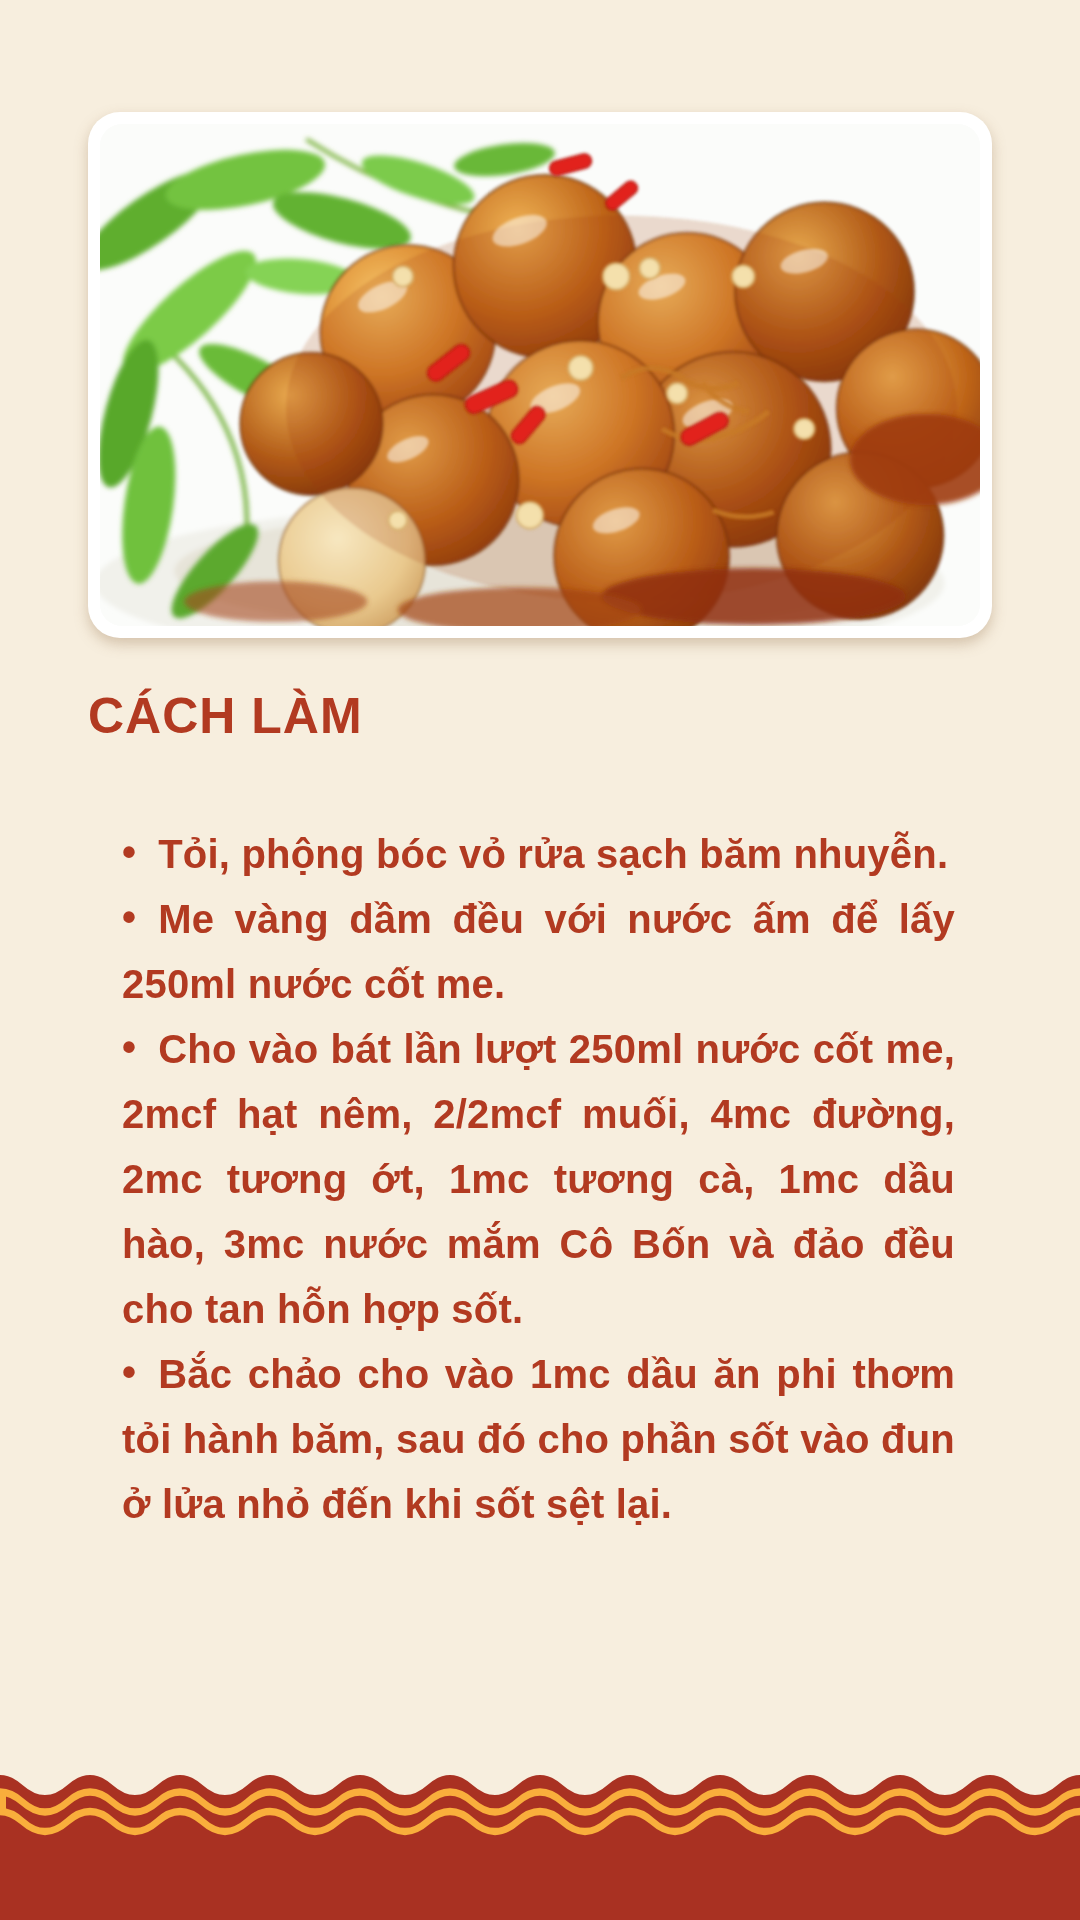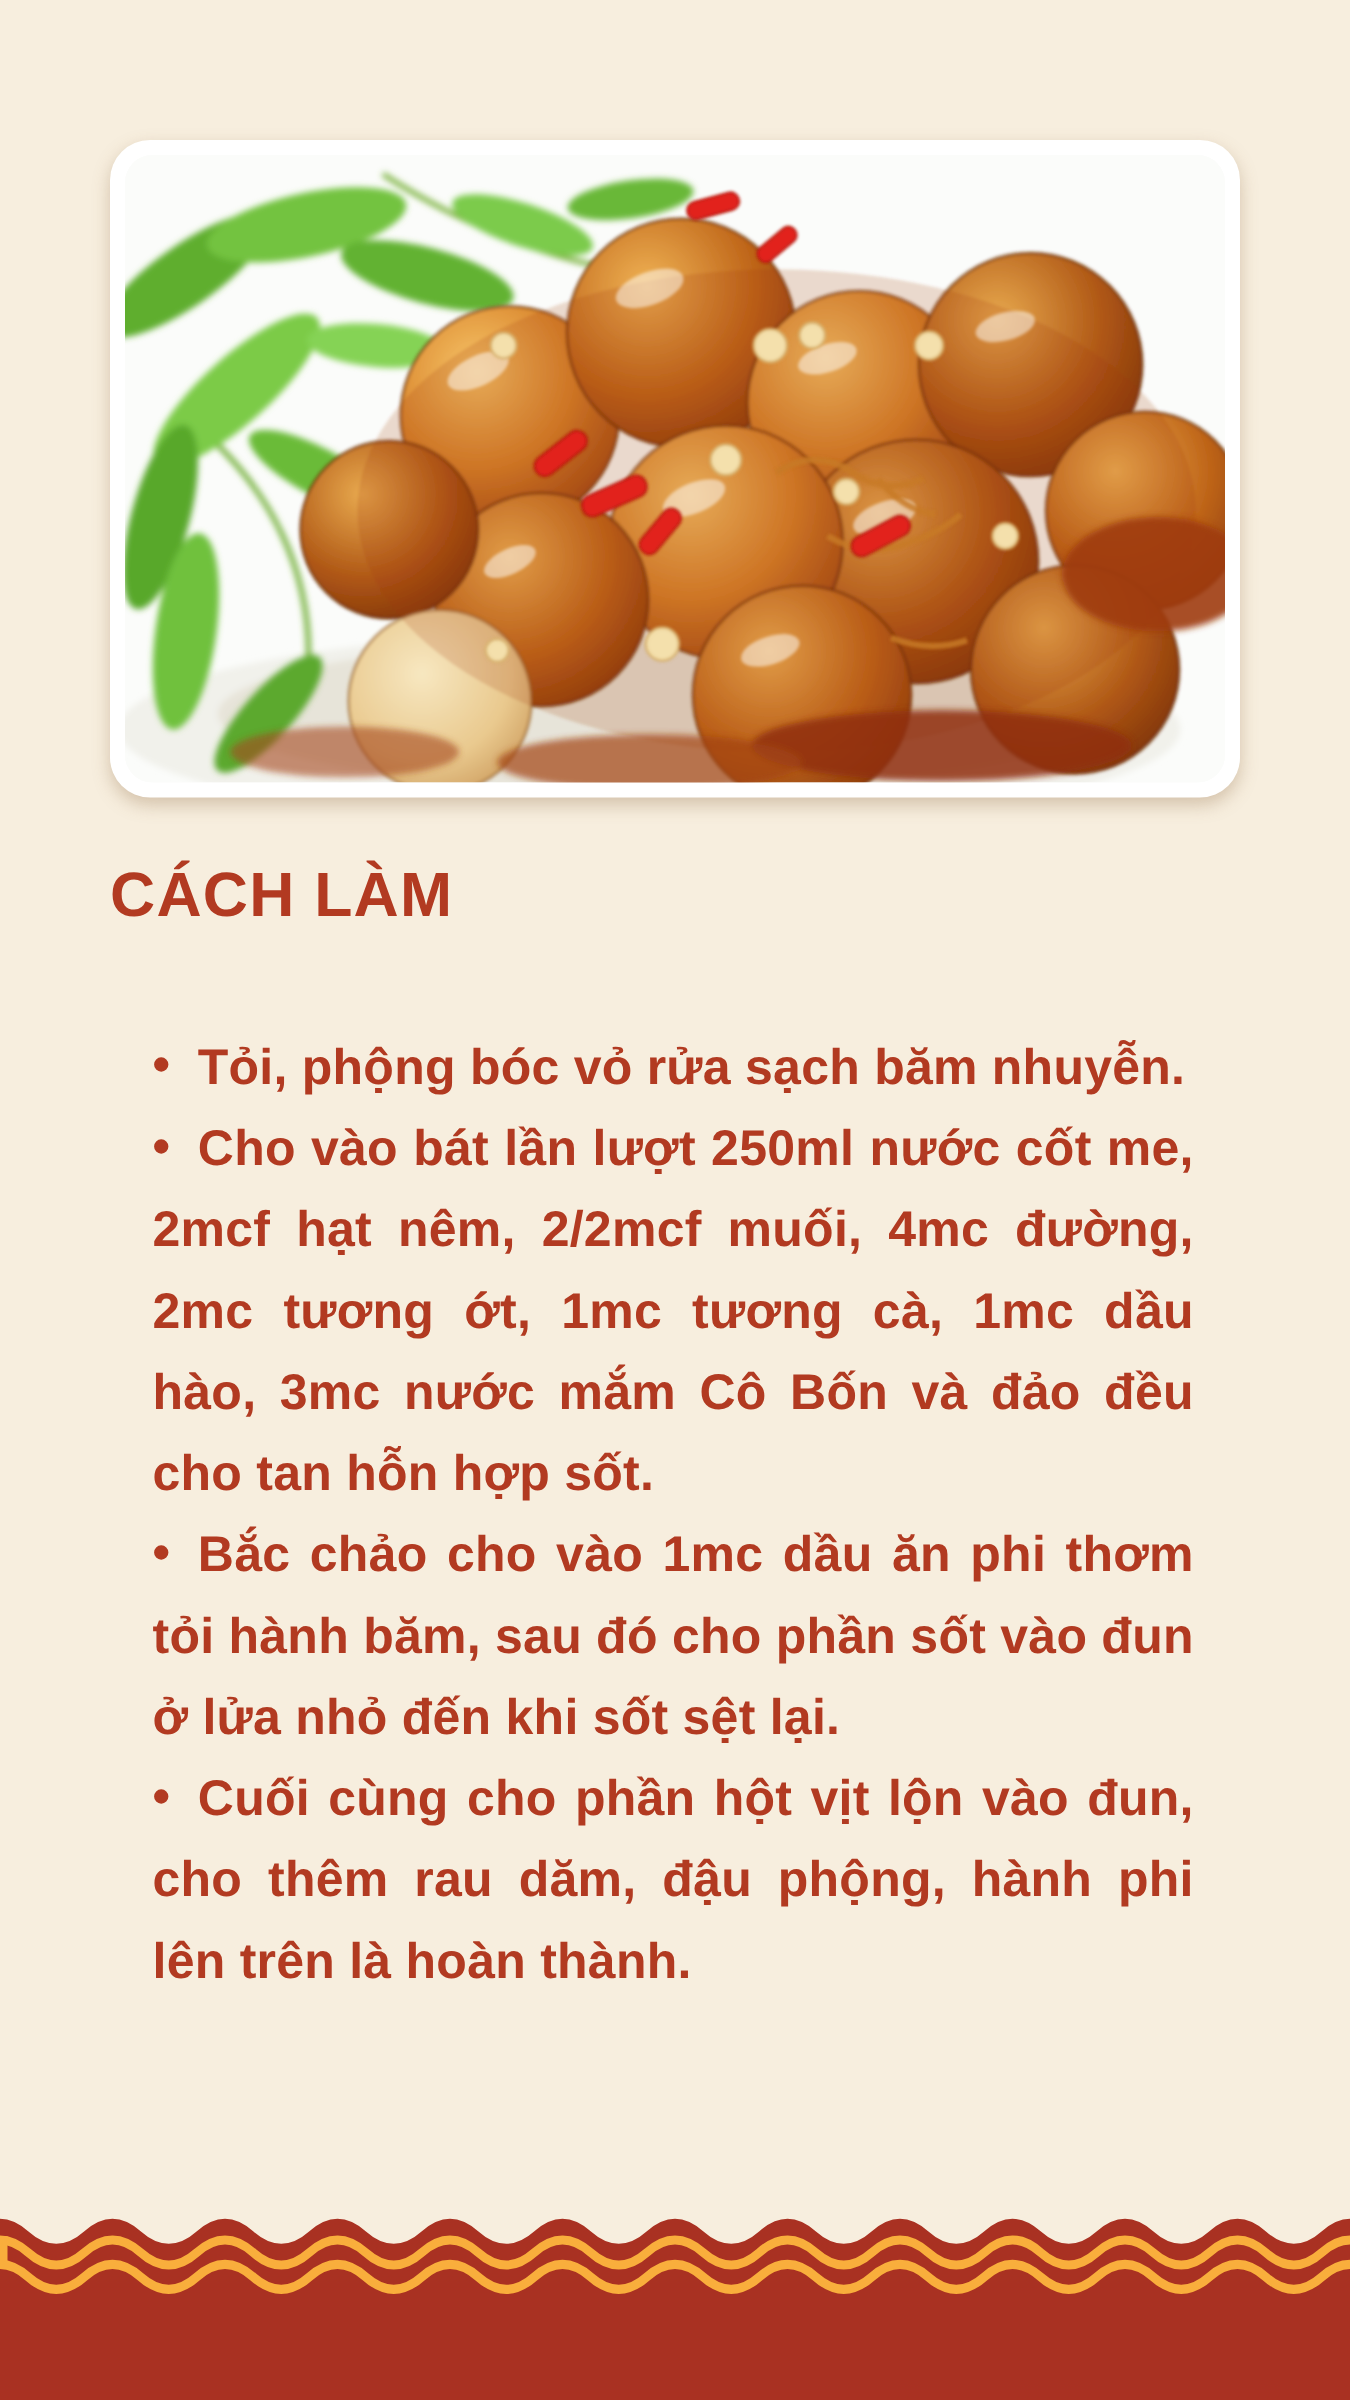--- a/index.html
+++ b/index.html
@@ -170,23 +170,23 @@
           <rect x="502" y="64" width="36" height="13" rx="6" transform="rotate(-40 520 70)"></rect>
         </g>
       </svg>
     </div>
   </div>
 
   <div class="section-title">CÁCH LÀM</div>
 
   <div class="steps">
     <p><span class="dot">•</span><span>Tỏi, phộng bóc vỏ rửa sạch băm nhuyễn.</span></p>
+    <p><span class="dot">•</span><span>Me vàng dầm đều với nước ấm để lấy 250ml nước cốt me.</span></p>
     <p><span class="dot">•</span><span>Cho vào bát lần lượt 250ml nước cốt me, 2mcf hạt nêm, 2/2mcf muối, 4mc đường, 2mc tương ớt, 1mc tương cà, 1mc dầu hào, 3mc nước mắm Cô Bốn và đảo đều cho tan hỗn hợp sốt.</span></p>
     <p><span class="dot">•</span><span>Bắc chảo cho vào 1mc dầu ăn phi thơm tỏi hành băm, sau đó cho phần sốt vào đun ở lửa nhỏ đến khi sốt sệt lại.</span></p>
-    <p><span class="dot">•</span><span>Cuối cùng cho phần hột vịt lộn vào đun, cho thêm rau dăm, đậu phộng, hành phi lên trên là hoàn thành.</span></p>
   </div>
 
   <div class="wave-footer">
     <svg viewBox="0 0 1080 150" preserveAspectRatio="none" aria-hidden="true">
       <path fill="#A93122" d="M-22.5 15 Q0 -5 22.5 15 T67.5 15 T112.5 15 T157.5 15 T202.5 15 T247.5 15 T292.5 15 T337.5 15 T382.5 15 T427.5 15 T472.5 15 T517.5 15 T562.5 15 T607.5 15 T652.5 15 T697.5 15 T742.5 15 T787.5 15 T832.5 15 T877.5 15 T922.5 15 T967.5 15 T1012.5 15 T1057.5 15 T1102.5 15 L1102.5 150 L-22.5 150 Z"></path>
       <g stroke="#F9AE3C" stroke-width="7" fill="none">
         <path transform="translate(0,17)" d="M-22.5 15 Q0 -5 22.5 15 T67.5 15 T112.5 15 T157.5 15 T202.5 15 T247.5 15 T292.5 15 T337.5 15 T382.5 15 T427.5 15 T472.5 15 T517.5 15 T562.5 15 T607.5 15 T652.5 15 T697.5 15 T742.5 15 T787.5 15 T832.5 15 T877.5 15 T922.5 15 T967.5 15 T1012.5 15 T1057.5 15 T1102.5 15"></path>
         <path transform="translate(0,36.5)" d="M-22.5 15 Q0 -5 22.5 15 T67.5 15 T112.5 15 T157.5 15 T202.5 15 T247.5 15 T292.5 15 T337.5 15 T382.5 15 T427.5 15 T472.5 15 T517.5 15 T562.5 15 T607.5 15 T652.5 15 T697.5 15 T742.5 15 T787.5 15 T832.5 15 T877.5 15 T922.5 15 T967.5 15 T1012.5 15 T1057.5 15 T1102.5 15"></path>
       </g>
       <rect x="0" y="19" width="6" height="26" fill="#F9AE3C"></rect>

